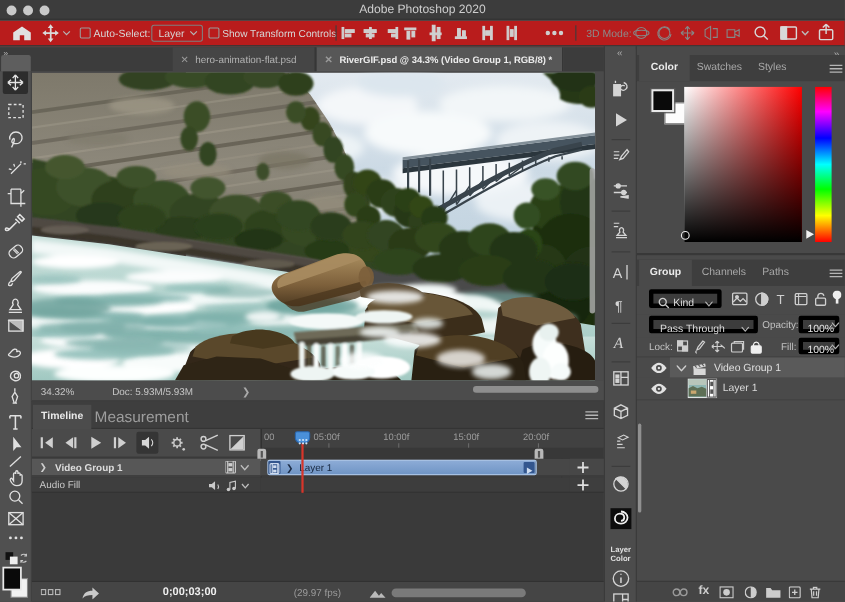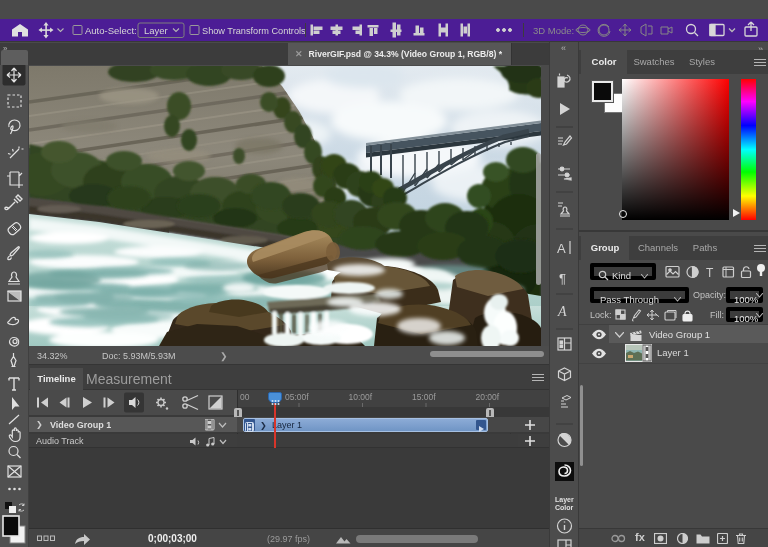--- a/index.html
+++ b/index.html
@@ -3,21 +3,21 @@
 <style>
 *{margin:0;padding:0;box-sizing:border-box}
 html,body{width:768px;height:547px;overflow:hidden;background:#4a4a4a;font-family:"Liberation Sans",sans-serif;}
 .abs{position:absolute}
 #app{position:relative;width:768px;height:547px;background:#4a4a4a;color:#d6d6d6}
 
 #titlebar{left:0;top:0;width:768px;height:18px;background:#3c3c3c;border-bottom:1px solid #323232}
 #titlebar .dot{position:absolute;top:4.5px;width:9px;height:9px;border-radius:50%;background:#c9c9c9}
 #title-text{position:absolute;top:3px;left:0;width:100%;text-align:center;font-size:11px;color:#cecece}
 
-#optbar{left:0;top:19px;width:768px;height:23px;background:#4c1d95;border-bottom:1px solid #383838;font-size:10px}
+#optbar{left:0;top:19px;width:768px;height:23px;background:#b91c1c;border-bottom:1px solid #383838;font-size:10px}
 
 #tabbar{left:0;top:43px;width:549px;height:22px;background:#3c3c3c}
 .tab{position:absolute;top:0;height:22px;background:#454545;border-right:1px solid #333;font-size:9px;color:#b3b3b3;line-height:22px;white-space:nowrap;overflow:hidden}
 .tab .x{color:#9a9a9a;margin:0 6px 0 7px;font-size:9px}
 .tab.active{background:#575757;color:#ececec}
 #tabstub{position:absolute;left:1px;top:7px;width:27px;height:15px;background:#5e5e5e;border-radius:2px 2px 0 0}
 
 #toolbar{left:0;top:65px;width:29px;height:482px;background:#505050;border-right:1px solid #404040}
 
 #canvas{left:29px;top:65px;width:520px;height:281px;background:#4a4a4a}
@@ -31,20 +31,26 @@
 #rpanel{left:578px;top:42px;width:190px;height:505px;background:#4a4a4a;border-left:1px solid #3a3a3a}
 .ptabrow{position:absolute;left:0;width:190px;height:24px;background:#3e3e3e}
 .ptab{position:absolute;top:0;height:24px;line-height:24px;font-size:9.5px;color:#a8a8a8;text-align:center}
 .ptab.active{background:#4a4a4a;color:#ececec;font-weight:bold}
 .inbox{position:absolute;background:#3c3c3c;border:4px solid #000000;border-radius:2px}
 .lbl{position:absolute;font-size:9px;color:#c2c2c2}
 </style></head>
 <body>
 <div id="app">
 
+<div class="abs" id="titlebar">
+  <div id="title-text">Adobe Photoshop 2020</div>
+  <div class="dot" style="left:6px"></div>
+  <div class="dot" style="left:21px"></div>
+  <div class="dot" style="left:36px"></div>
+</div>
 
 <div class="abs" id="optbar">
   <svg style="position:absolute;left:0;top:0" width="768" height="22" viewBox="0 0 768 22">
     <g fill="none" stroke="#dcdcdc" stroke-width="1.2">
       <path d="M12 17.5v-7l8-5.5 8 5.5v7h-6v-4.5h-4v4.5z" fill="#e0e0e0" stroke="none"></path>
       <g fill="#dadada" stroke="none">
             <rect x="45.3" y="6" width="1.6" height="11"></rect>
             <rect x="41" y="10.3" width="11" height="1.6"></rect>
             <path d="M46 3l-2.6 3.4h5.2zM46 19.5l-2.6-3.4h5.2zM38.5 11l3.4-2.6v5.2zM53.5 11l-3.4-2.6v5.2z"></path>
           </g>
@@ -113,20 +119,21 @@
       <path d="M729 9.5l3 3 3-3" stroke="#bbb"></path>
       <rect x="745" y="8" width="12" height="9" rx="1"></rect>
           <path d="M751 3v9M751 3l-3 3M751 3l3 3"></path>
     </g>
   </svg>
 </div>
 
 <div class="abs" id="tabbar">
   <div style="position:absolute;left:3px;top:1px;color:#b5b5b5;font-size:8px">»</div>
   <div id="tabstub"></div>
+  <div class="tab" style="left:157px;width:130px"><span class="x">✕</span>hero-animation-flat.psd</div>
   <div class="tab active" style="left:288px;width:224px;font-weight:bold;font-size:8.6px"><span class="x">✕</span>RiverGIF.psd @ 34.3% (Video Group 1, RGB/8) *</div>
 </div>
 
 <div class="abs" id="toolbar">
 <svg width="29" height="482" viewBox="0 0 29 482" style="position:absolute;left:0;top:0">
   <rect x="2.5" y="-1" width="23" height="21.5" rx="2" fill="#2d2d2d"></rect>
   <g stroke="#e4e4e4" fill="none" stroke-width="1.2">
 
     <path d="M14 3v14M7 10h14M14 3l-2.5 3M14 3l2.5 3M14 17l-2.5-3M14 17l2.5-3M7 10l3-2.5M7 10l3 2.5M21 10l-3-2.5M21 10l-3 2.5"></path>
 
@@ -646,21 +653,21 @@
     <span style="position:absolute;left:16px;top:2px;font-size:8px;color:#1c2c45">❯</span>
     <span style="position:absolute;left:28px;top:1px;font-size:9px;color:#16263e">Layer 1</span>
     <div style="position:absolute;right:1px;top:1px;width:10px;height:10px;background:#33568e;border-radius:1px">
       <svg width="10" height="10">
             <path d="M3 2l5 3-5 3z" fill="#cfdcef"></path>
           </svg>
     </div>
   </div>
 
   <div style="position:absolute;left:0;top:69px;width:208px;height:14px;background:#3e3e3e;border-bottom:1px solid #323232">
-    <span style="position:absolute;left:7px;top:1.5px;font-size:9px;color:#c9c9c9">Audio Track</span>
+    <span style="position:absolute;left:7px;top:1.5px;font-size:9px;color:#c9c9c9">Audio Fill</span>
     <svg style="position:absolute;left:160px;top:2px" width="42" height="11">
       <g fill="#c9c9c9">
             <path d="M1 4h2.5l3-2.5v8L3.5 7H1z"></path>
             <path d="M9 4.5a3.5 3.5 0 0 1 0 4" stroke="#c9c9c9" fill="none"></path>
           </g>
       <g fill="#c9c9c9">
             <path d="M20 9V2.5l5-1V8" stroke="#c9c9c9" fill="none"></path>
             <circle cx="18.7" cy="9" r="1.6"></circle>
             <circle cx="23.7" cy="8" r="1.6"></circle>
           </g>

